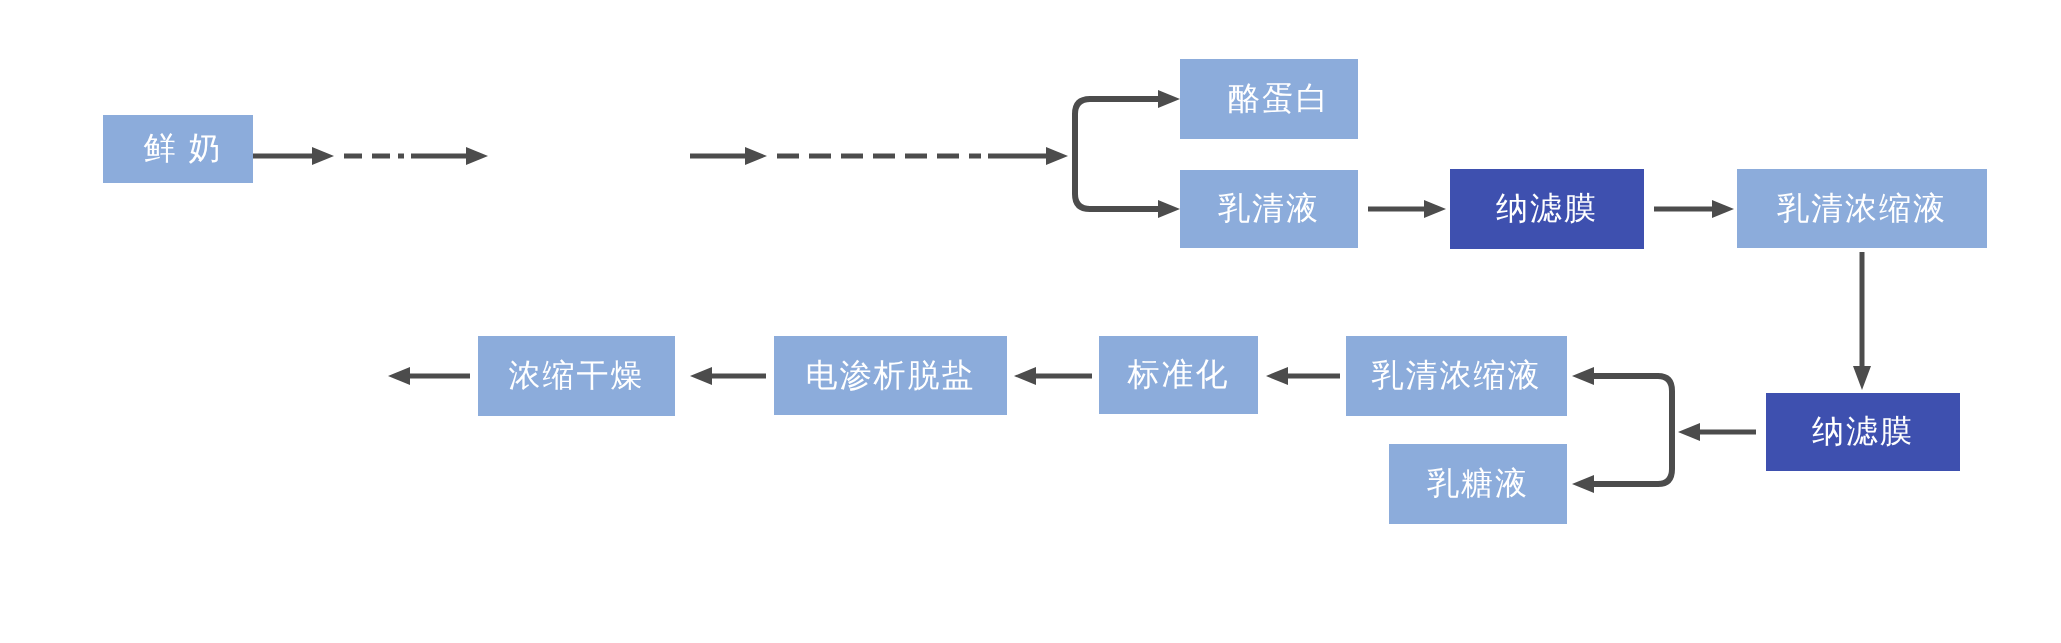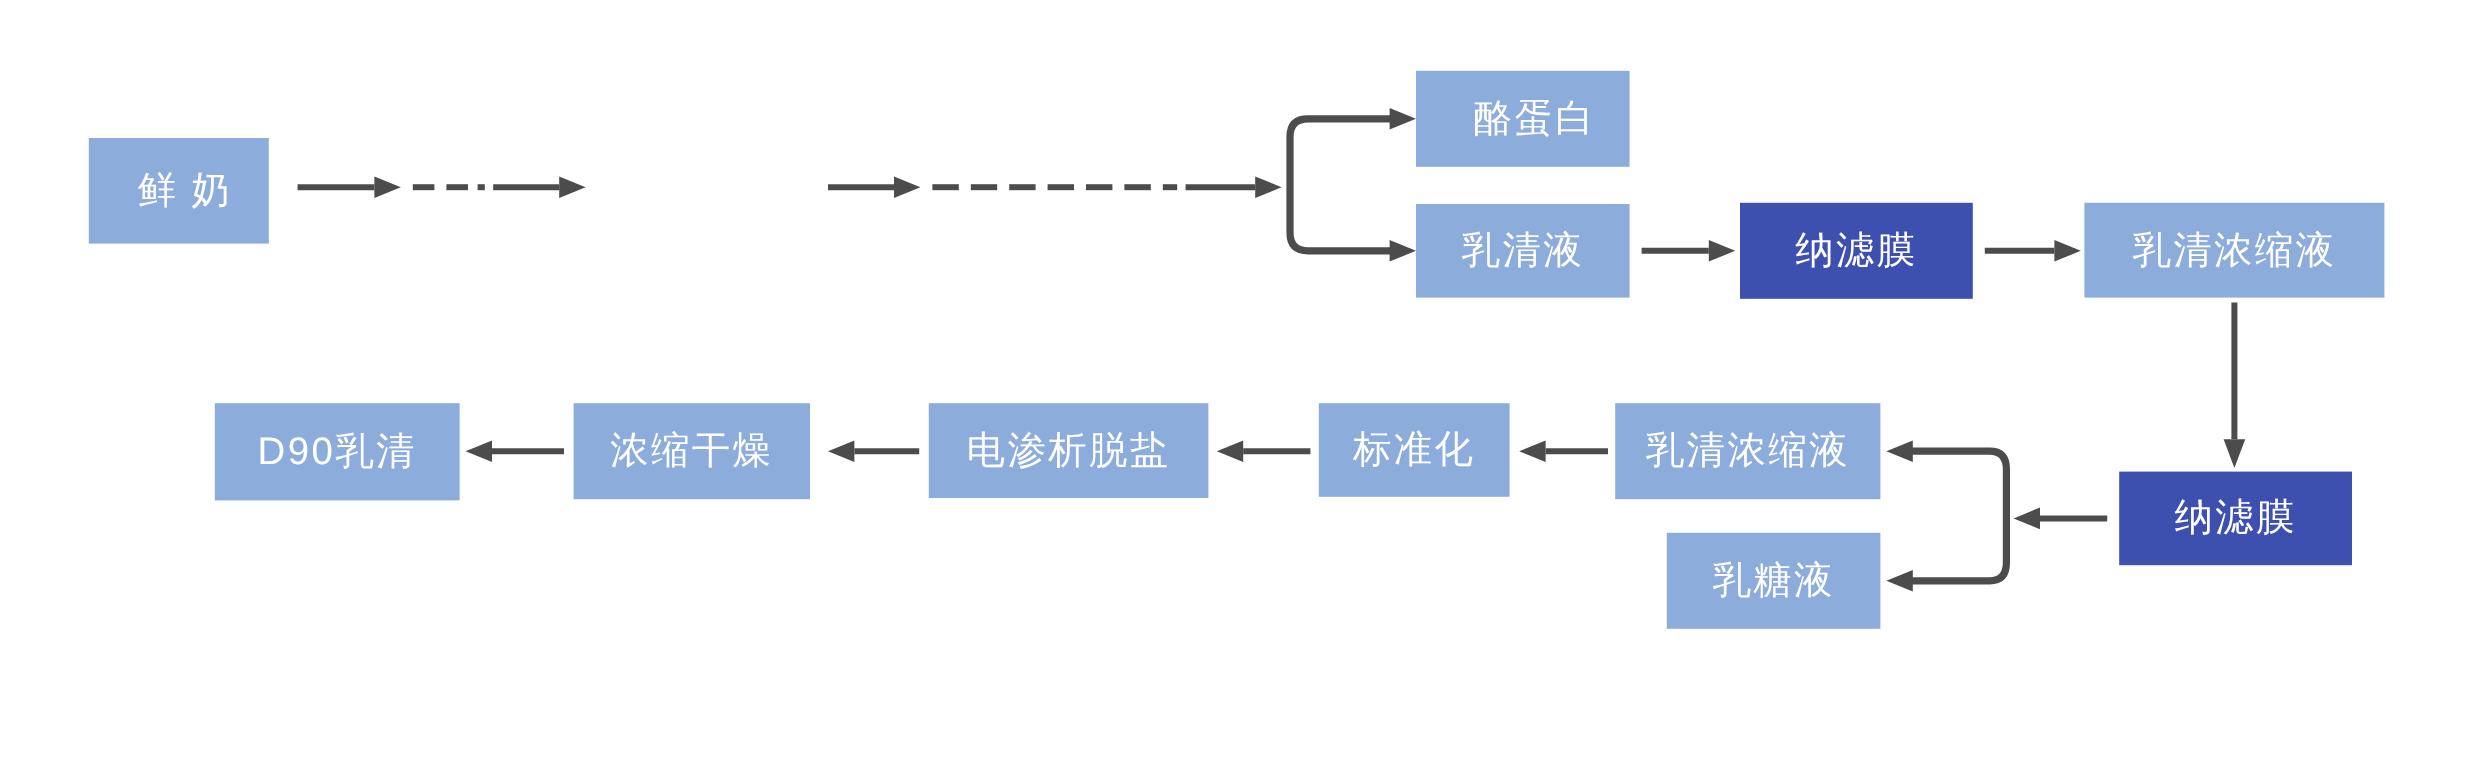--- a/index.html
+++ b/index.html
@@ -114,21 +114,21 @@
       <line x1="712" y1="376" x2="766" y2="376"></line>
       <polygon points="712,367 712,385 690,376"></polygon>
     </g>
 
     <g class="connector">
       <line x1="410" y1="376" x2="470" y2="376"></line>
       <polygon points="410,367 410,385 388,376"></polygon>
     </g>
   </svg>
 
-  <div class="node" style="left:74px; top:115px; width:150px; height:88px;padding-left:10px;">鲜 奶</div>
+  <div class="node" style="left:103px; top:115px; width:150px; height:68px;padding-left:10px;">鲜 奶</div>
 
 
   <div class="node" style="left:1180px; top:59px; width:178px; height:80px;padding-left:20px;">酪蛋白</div>
 
   <div class="node" style="left:1180px; top:170px; width:178px; height:78px;">乳清液</div>
 
   <div class="node node--dark" style="left:1450px; top:169px; width:194px; height:80px;">纳滤膜</div>
 
   <div class="node" style="left:1737px; top:169px; width:250px; height:79px;">乳清浓缩液</div>
 
@@ -137,15 +137,14 @@
   <div class="node" style="left:1346px; top:336px; width:221px; height:80px;">乳清浓缩液</div>
 
   <div class="node" style="left:1389px; top:444px; width:178px; height:80px;">乳糖液</div>
 
   <div class="node" style="left:1099px; top:336px; width:159px; height:78px;">标准化</div>
 
   <div class="node" style="left:774px; top:336px; width:233px; height:79px;">电渗析脱盐</div>
 
   <div class="node" style="left:478px; top:336px; width:197px; height:80px;">浓缩干燥</div>
 
-  <div class="node" style="left:179px; top:336px; width:204px; height:81px;">D90乳清</div>
 
 </div>
 
 </body></html>

